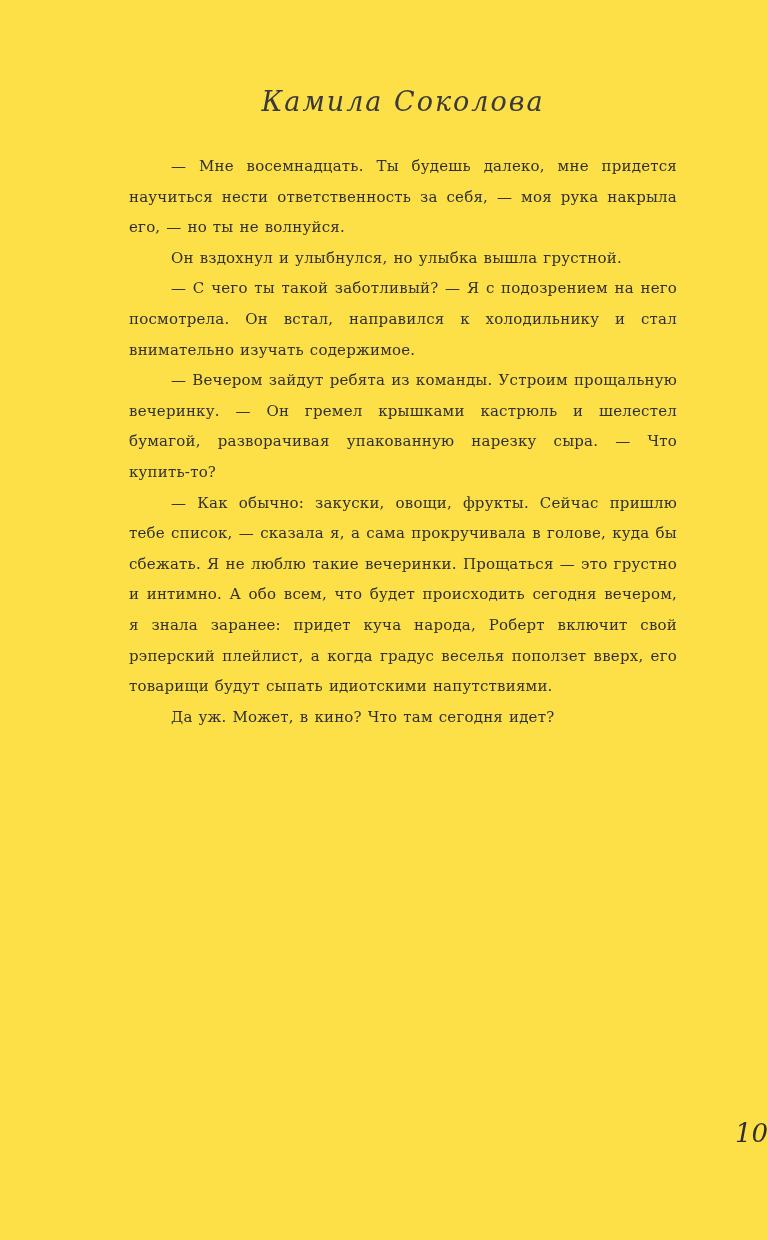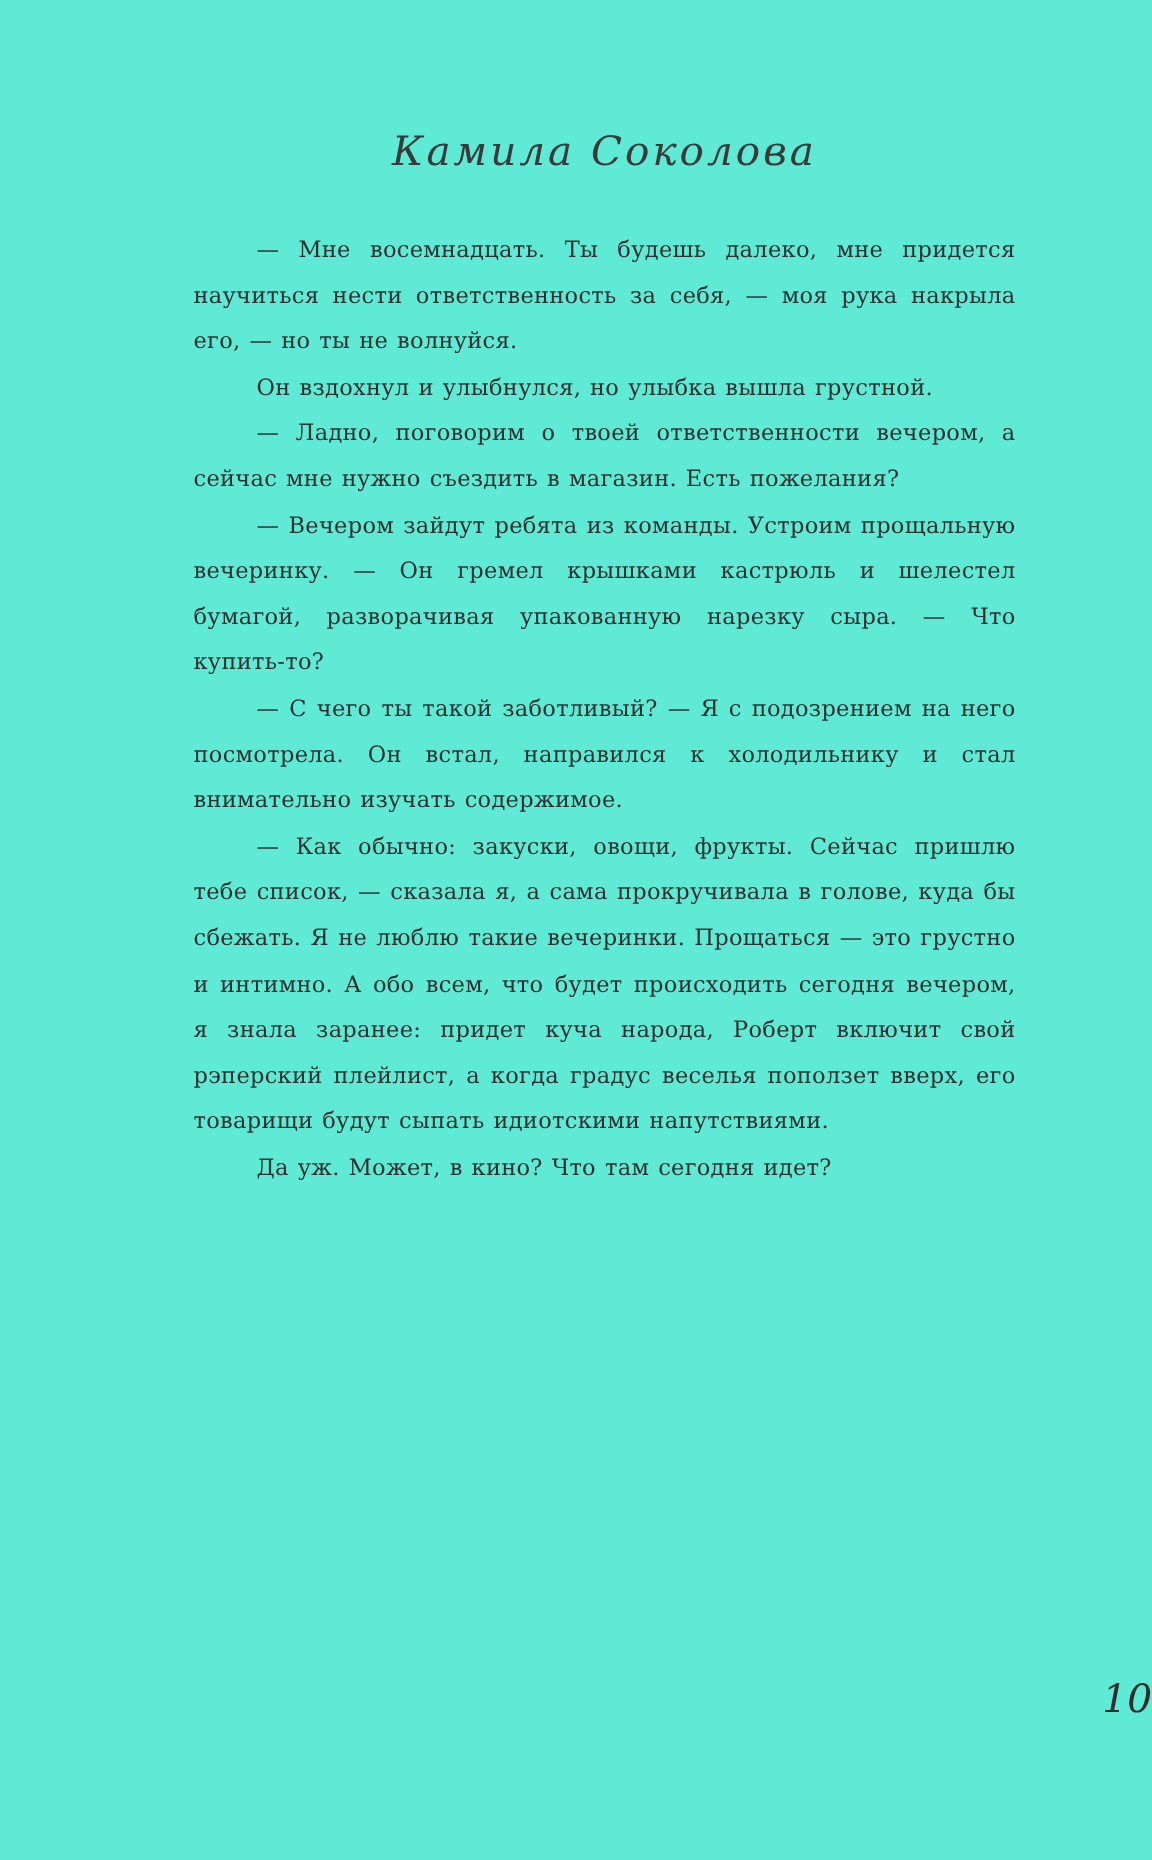--- a/index.html
+++ b/index.html
@@ -4,21 +4,21 @@
 <style>
   html, body {
     margin: 0;
     padding: 0;
     background: #ffffff;
   }
   .book-page {
     position: relative;
     width: 768px;
     height: 1240px;
-    background: #5eead4;
+    background: #fde047;
     box-sizing: border-box;
     overflow: hidden;
     font-family: "DejaVu Serif", "Liberation Serif", serif;
     color: #2e2e2e;
   }
   .content-column {
     position: absolute;
     left: 129px;
     top: 86px;
     width: 548px;
@@ -56,21 +56,20 @@
 </style>
 </head>
 <body>
 
 <div class="book-page">
   <div class="content-column">
     <div class="running-header">Камила Соколова</div>
     <div class="body-text">
       <p>— Мне восемнадцать. Ты будешь далеко, мне придется научиться нести ответственность за себя, — моя рука накрыла его, — но ты не волнуйся.</p>
       <p>Он вздохнул и улыбнулся, но улыбка вышла грустной.</p>
-      <p>— Ладно, поговорим о твоей ответственности вечером, а сейчас мне нужно съездить в магазин. Есть пожелания?</p>
+      <p>— С чего ты такой заботливый? — Я с подозрением на него посмотрела. Он встал, направился к холодильнику и стал внимательно изучать содержимое.</p>
       <p>— Вечером зайдут ребята из команды. Устроим прощальную вечеринку. — Он гремел крышками кастрюль и шелестел бумагой, разворачивая упакованную нарезку сыра. — Что купить-то?</p>
-      <p>— С чего ты такой заботливый? — Я с подозрением на него посмотрела. Он встал, направился к холодильнику и стал внимательно изучать содержимое.</p>
       <p>— Как обычно: закуски, овощи, фрукты. Сейчас пришлю тебе список, — сказала я, а сама прокручивала в голове, куда бы сбежать. Я не люблю такие вечеринки. Прощаться — это грустно и интимно. А обо всем, что будет происходить сегодня вечером, я знала заранее: придет куча народа, Роберт включит свой рэперский плейлист, а когда градус веселья поползет вверх, его товарищи будут сыпать идиотскими напутствиями.</p>
       <p>Да уж. Может, в кино? Что там сегодня идет?</p>
     </div>
   </div>
   <div class="page-number">10</div>
 </div>
 
 </body></html>

